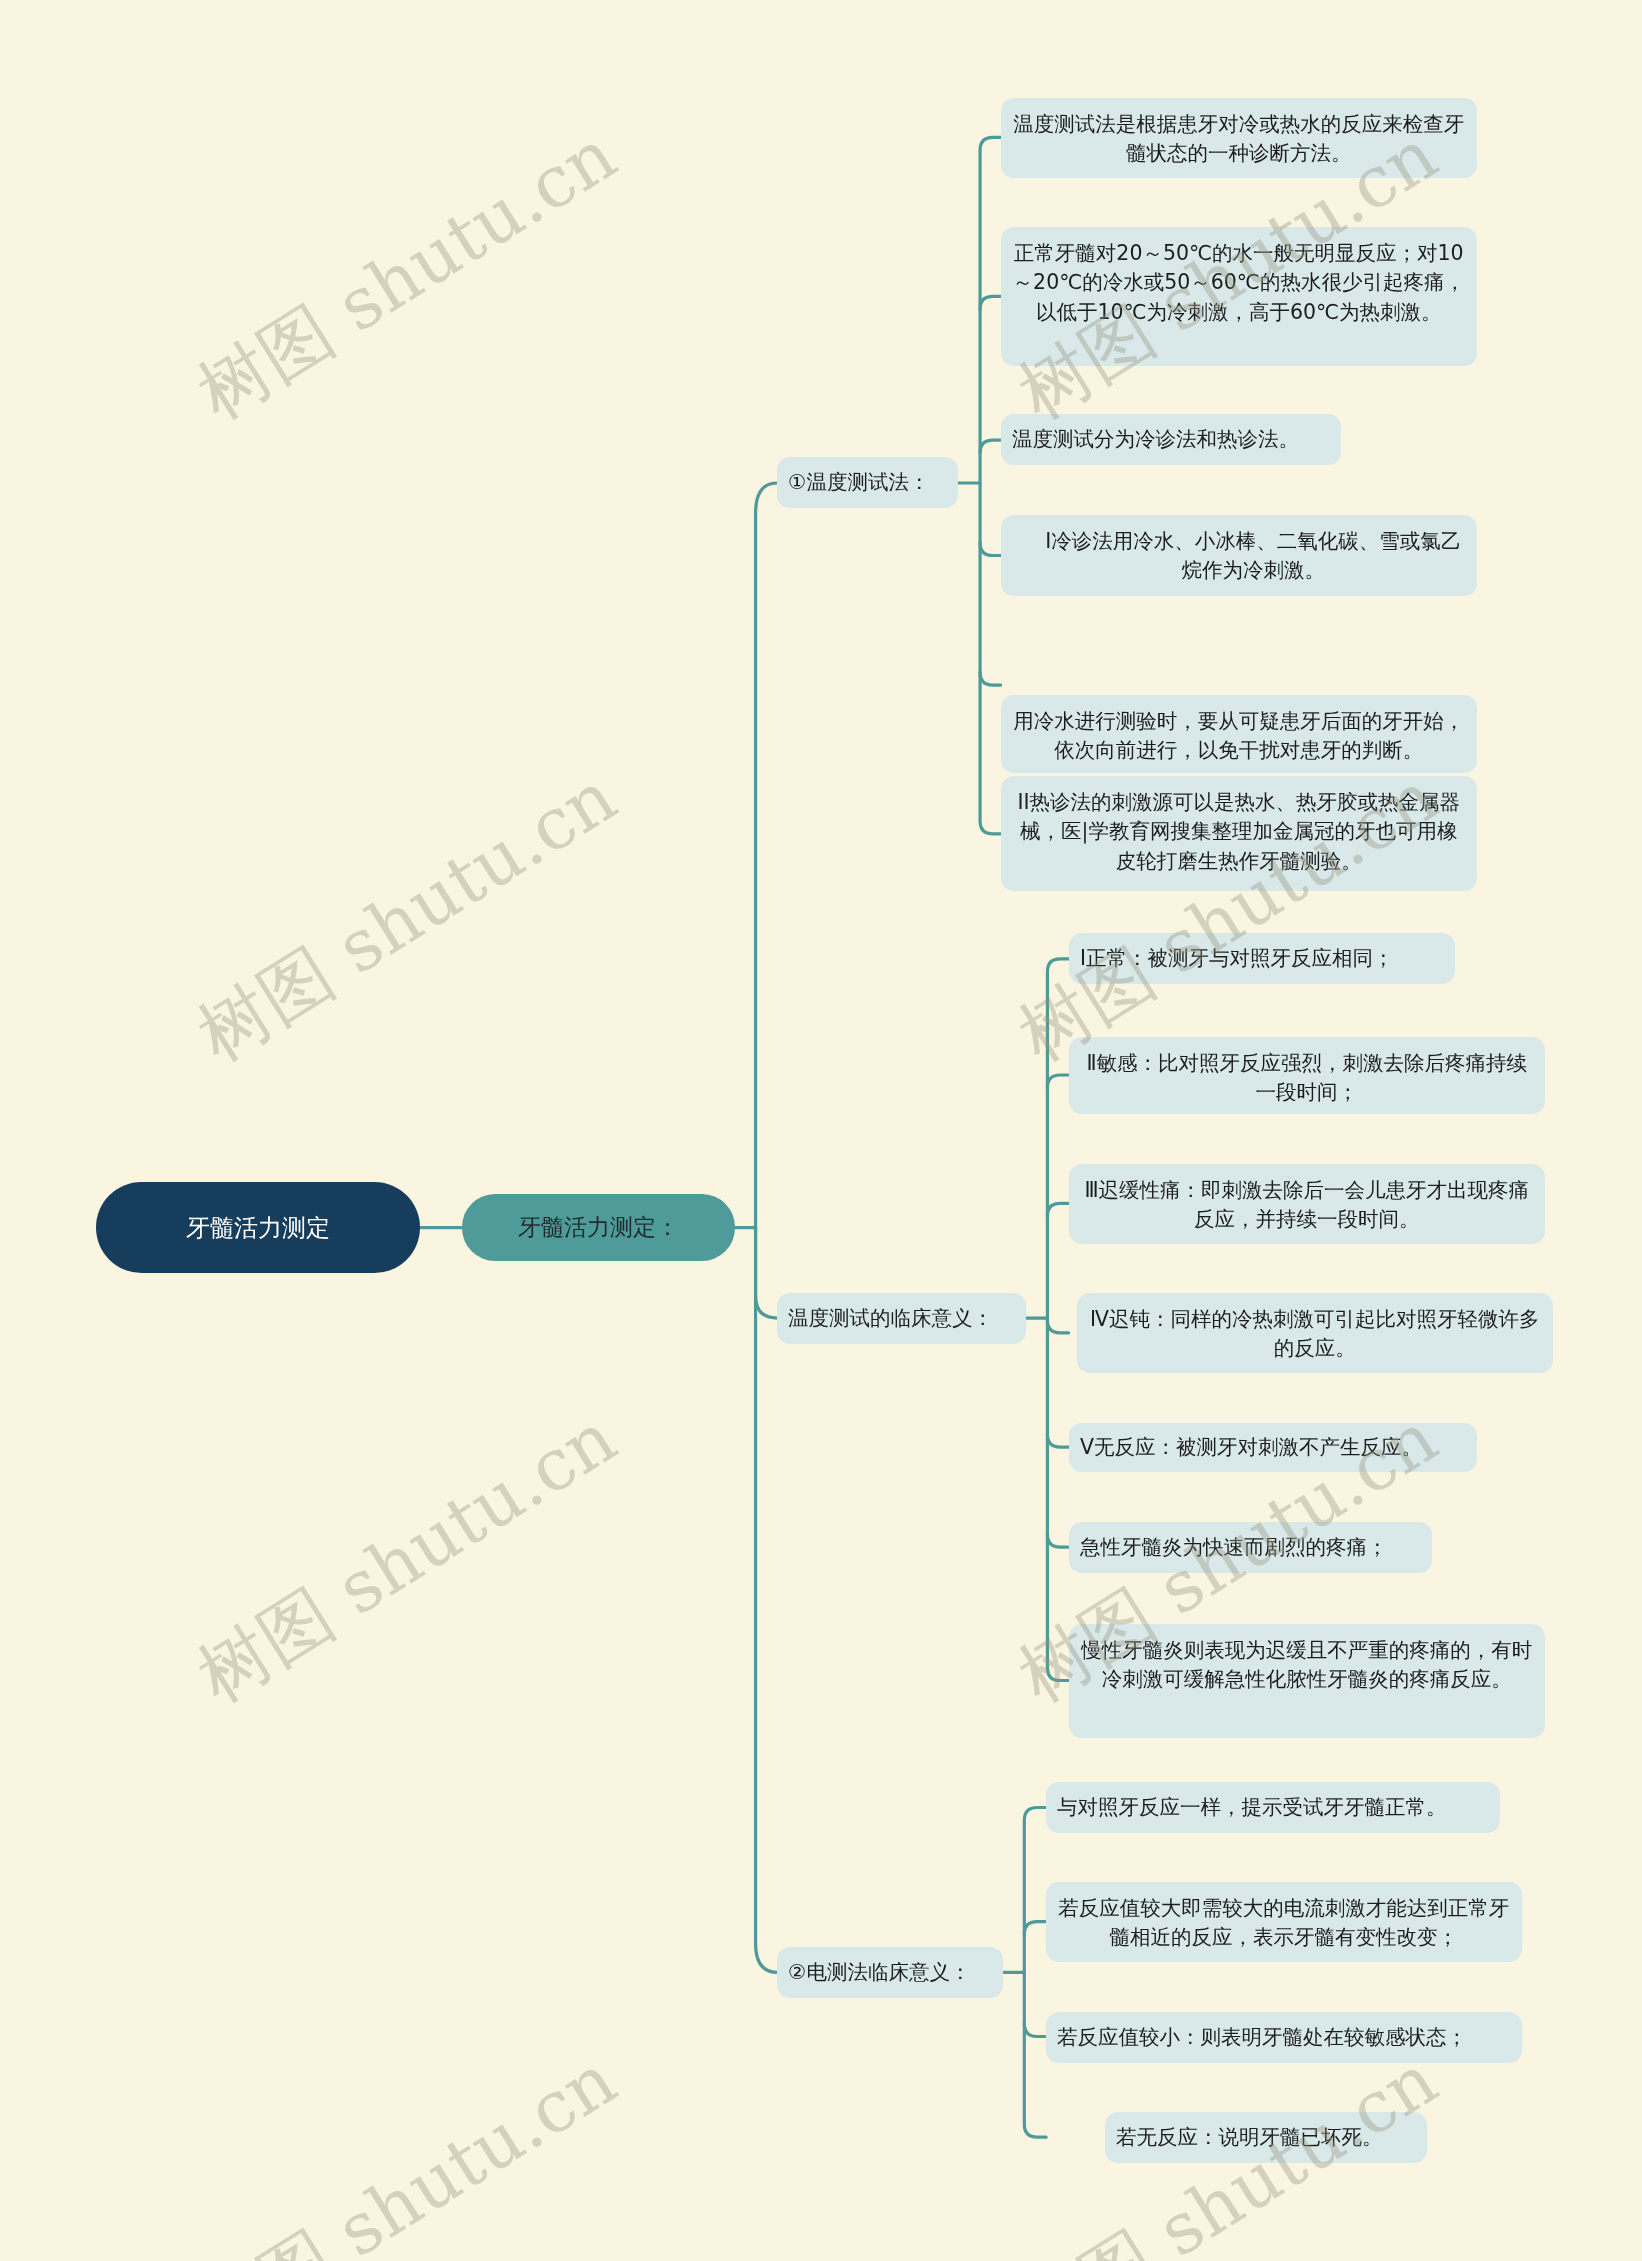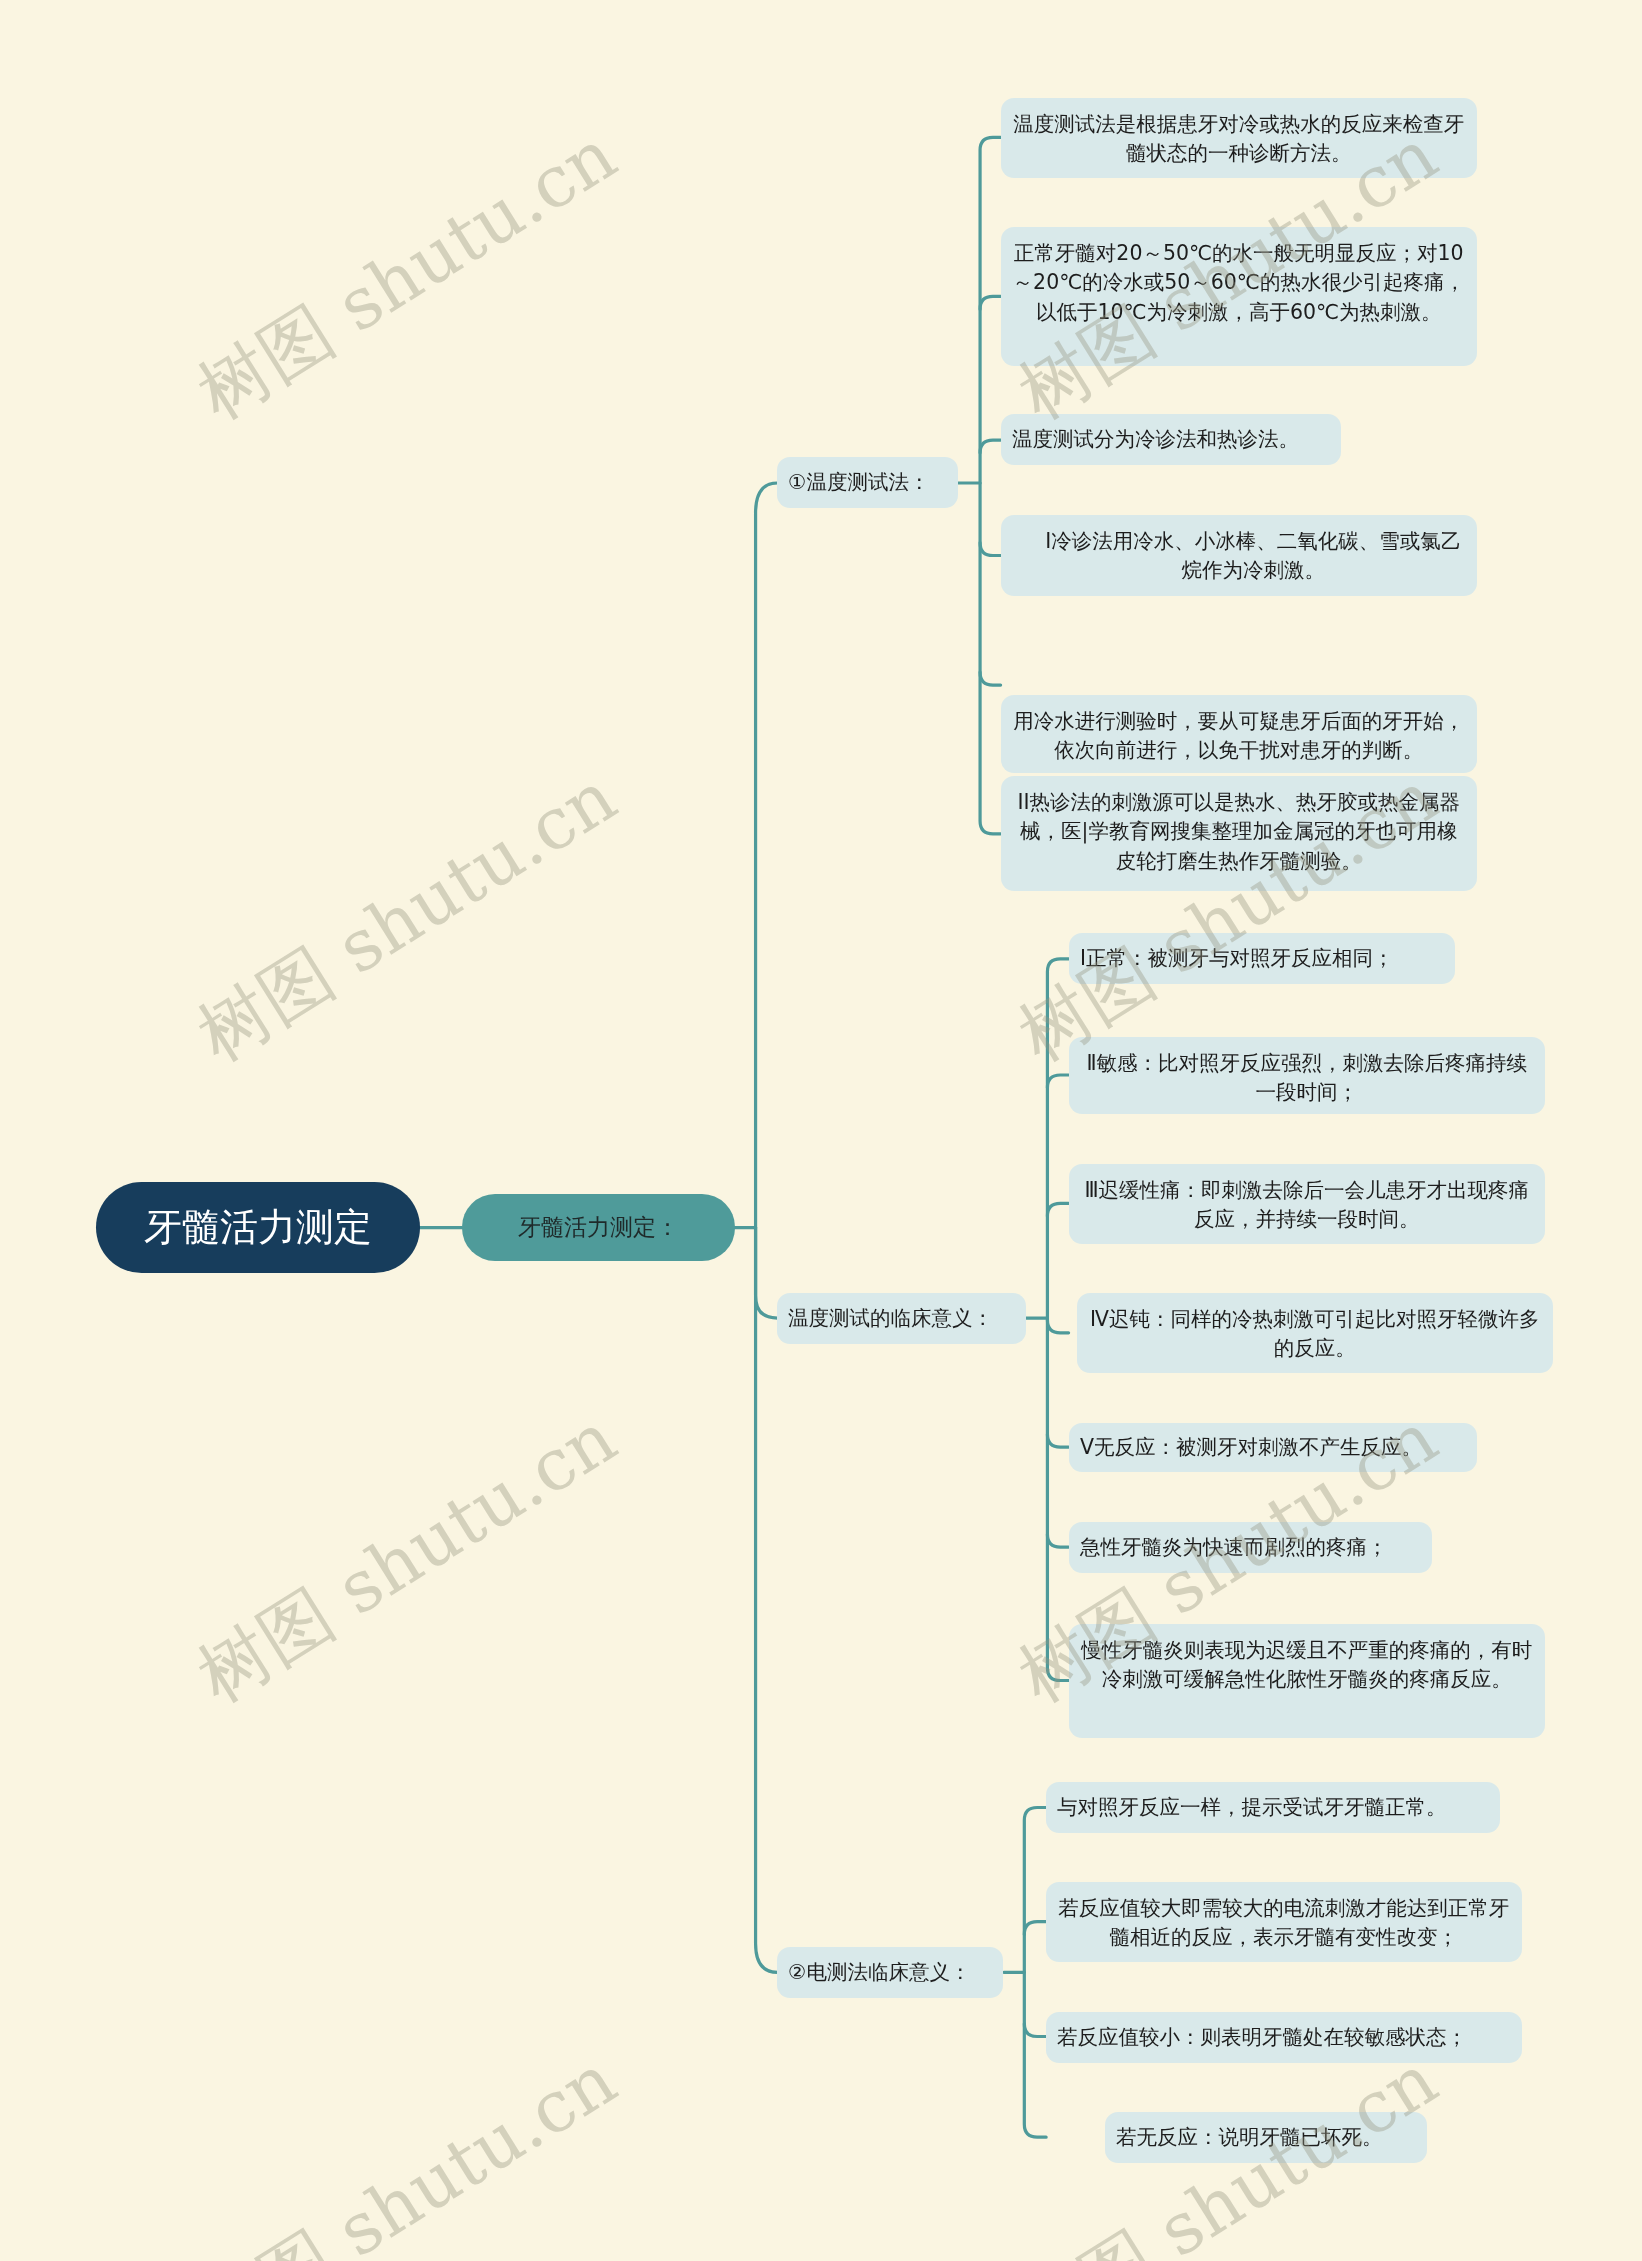--- a/index.html
+++ b/index.html
@@ -11,21 +11,21 @@
   }
   .wm {
     position: absolute; font-family: "DejaVu Serif", "Liberation Serif", serif;
     font-size: 71px; color: rgba(150,150,130,0.38); transform: rotate(-32deg);
     transform-origin: left bottom; white-space: nowrap; pointer-events: none; z-index: 5;
   }
   svg.links { position: absolute; left: 0; top: 0; z-index: 1; }
   .node { position: absolute; box-sizing: border-box; z-index: 2; text-align: center; }
   .root {
     left: 96px; top: 1182px; width: 324px; height: 91px; border-radius: 46px;
-    background: #173d5c; color: #ffffff; font-size: 38px;
+    background: #173d5c; color: #ffffff; font-size: 24px;
     display: flex; align-items: center; justify-content: center;
   }
   .l1 {
     left: 462px; top: 1194px; width: 273px; height: 67px; border-radius: 33px;
     background: #4f9b9a; color: #1f2a2a; font-size: 23px;
     display: flex; align-items: center; justify-content: center;
   }
   .l2, .leaf {
     background: #d9e9ea; border-radius: 13px; font-size: 20.5px; line-height: 29.5px;
   }

